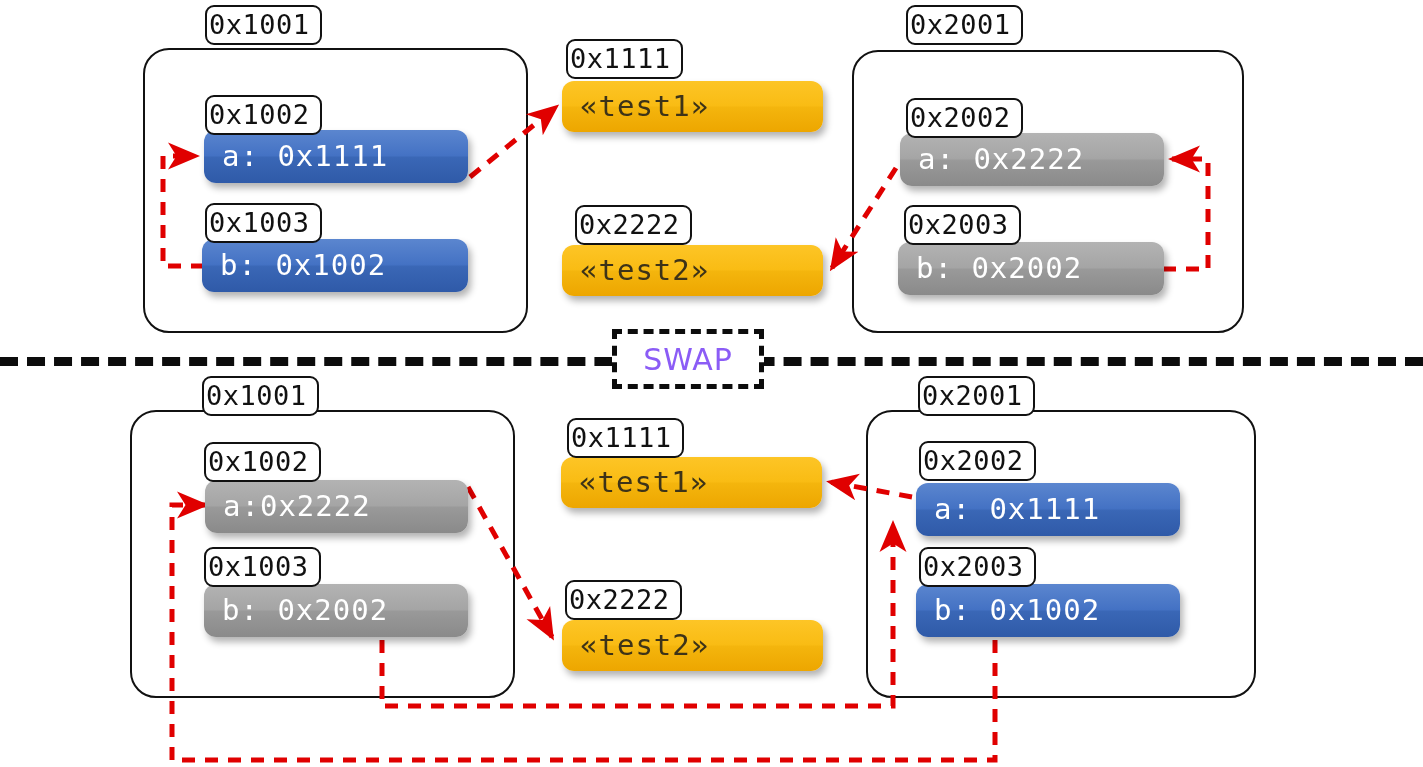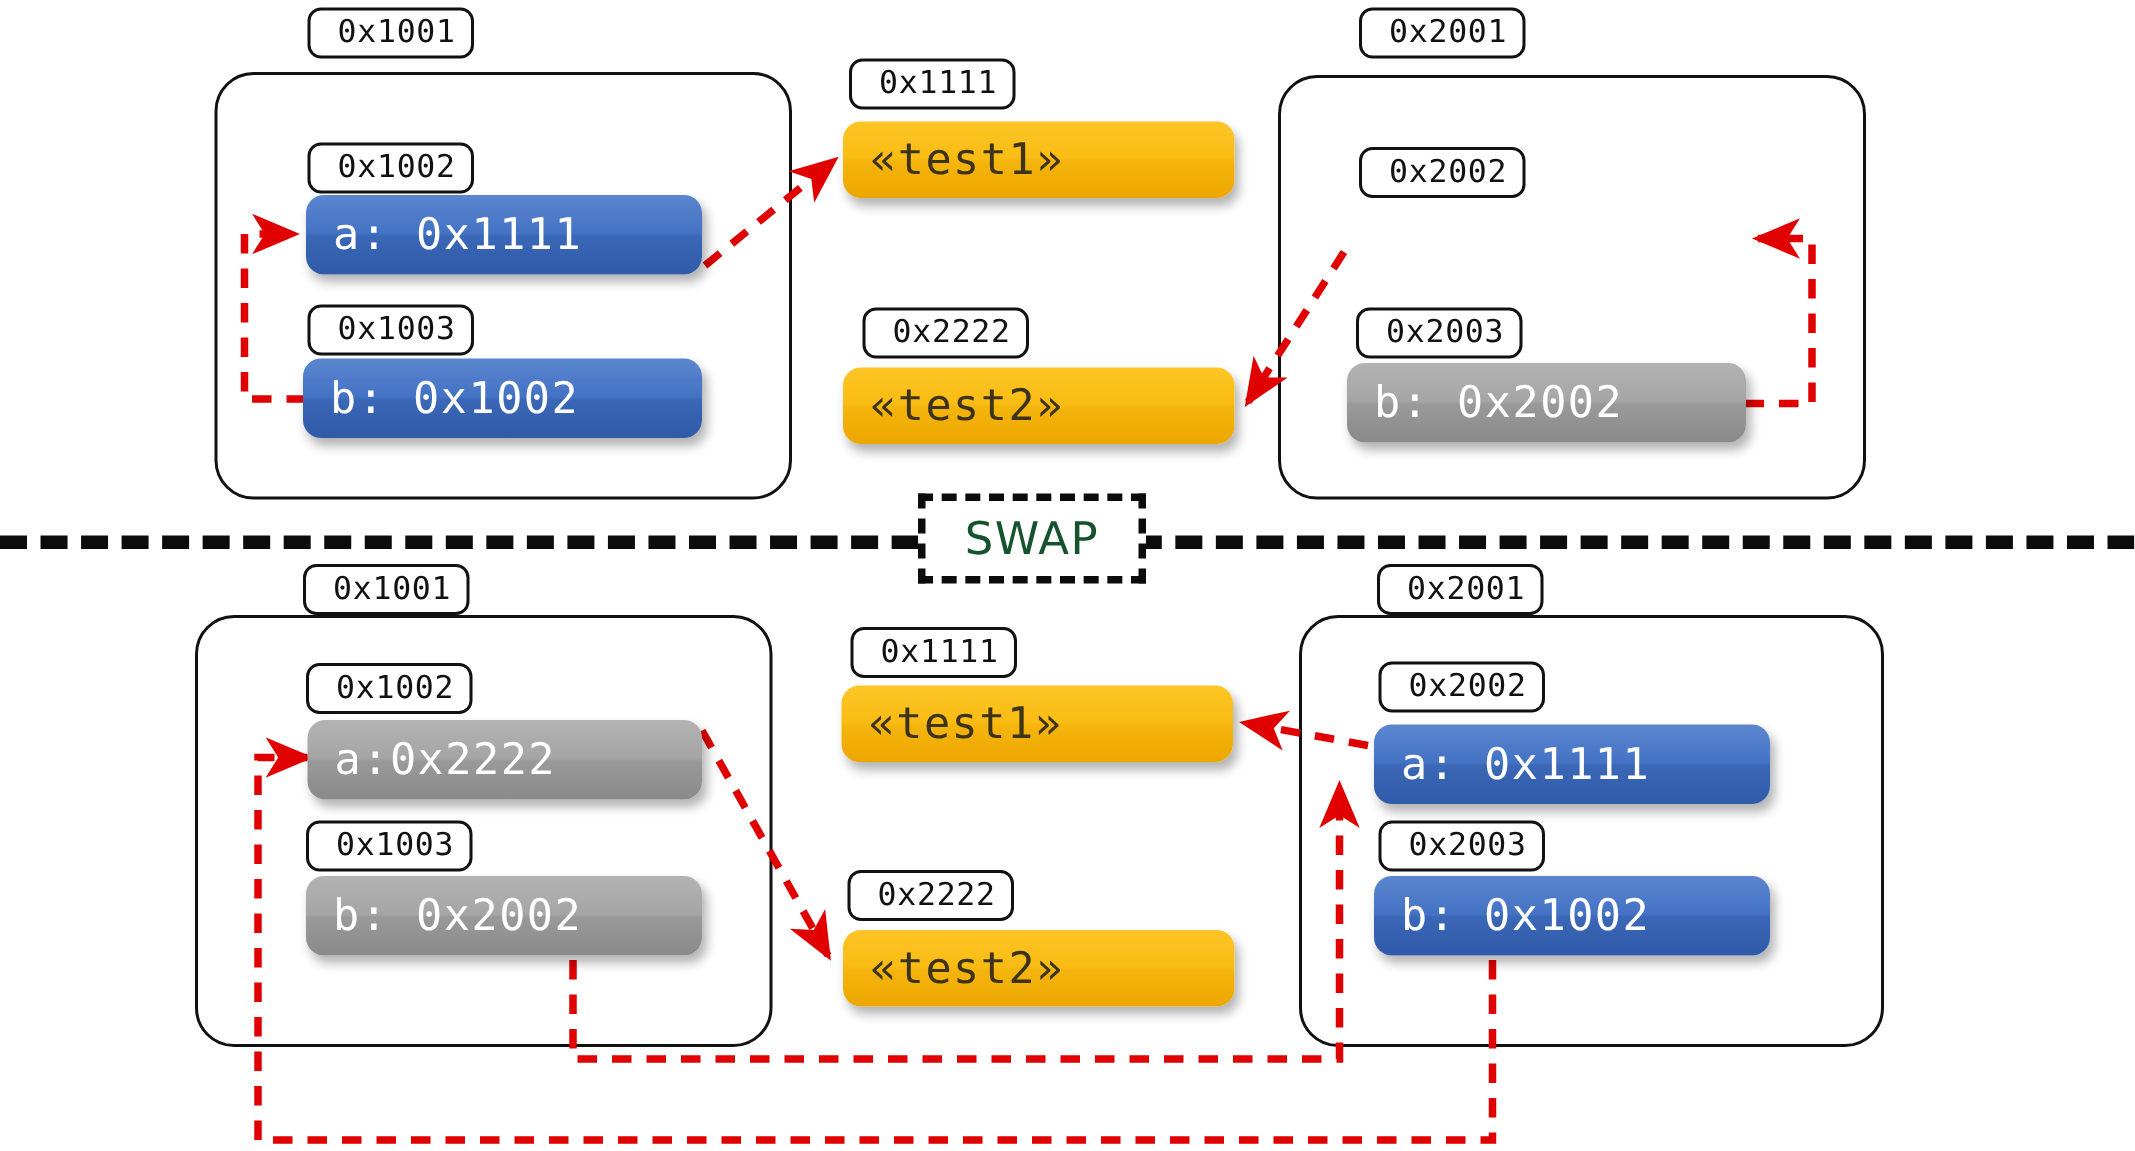--- a/index.html
+++ b/index.html
@@ -22,23 +22,23 @@
     border-radius: 26px;
     background: #ffffff;
   }
   
   .addr {
     position: absolute;
     border: 2.5px solid #111111;
     border-radius: 9px;
     background: #ffffff;
     color: #111111;
-    font-size: 21px;
+    font-size: 27px;
     line-height: 1;
-    padding: 4px 10px 5px 18px;
+    padding: 4px 10px 5px 2px;
     letter-spacing: 0.5px;
     white-space: nowrap;
     z-index: 6;
   }
   
   .chip {
     position: absolute;
     border-radius: 12px;
     color: #ffffff;
     font-size: 29px;
@@ -71,21 +71,21 @@
   }
   .swap-box {
     position: absolute;
     border: 5px dashed #0c0c0c;
     background: #ffffff;
     display: flex;
     align-items: center;
     justify-content: center;
     font-family: "DejaVu Sans", "Liberation Sans", sans-serif;
     font-size: 30px;
-    color: #14532d;
+    color: #8b5cf6;
     letter-spacing: 1px;
     z-index: 4;
   }
   svg.arrows {
     position: absolute;
     left: 0; top: 0;
     width: 1423px; height: 767px;
     z-index: 3;
     pointer-events: none;
     overflow: visible;
@@ -132,20 +132,21 @@
   <div class="addr" style="left:566px; top:39px;">0x1111</div>
   <div class="chip yellow" style="left:562px; top:81px; width:261px; height:51px;">«test1»</div>
 
   <div class="addr" style="left:575px; top:205px;">0x2222</div>
   <div class="chip yellow" style="left:562px; top:245px; width:261px; height:51px;">«test2»</div>
 
   <div class="frame" style="left:852px; top:50px; width:392px; height:283px;"></div>
   <div class="addr" style="left:906px; top:5px;">0x2001</div>
 
   <div class="addr" style="left:906px; top:98px;">0x2002</div>
+  <div class="chip gray" style="left:900px; top:133px; width:264px; height:53px;">a: 0x2222</div>
 
   <div class="addr" style="left:904px; top:205px;">0x2003</div>
   <div class="chip gray" style="left:898px; top:242px; width:266px; height:53px;">b: 0x2002</div>
 
   <div class="swap-line" style="top:357px;"></div>
   <div class="swap-box" style="left:612px; top:329px; width:152px; height:60px;">
     <span>SWAP</span>
   </div>
 
   <div class="frame" style="left:130px; top:410px; width:385px; height:288px;"></div>

